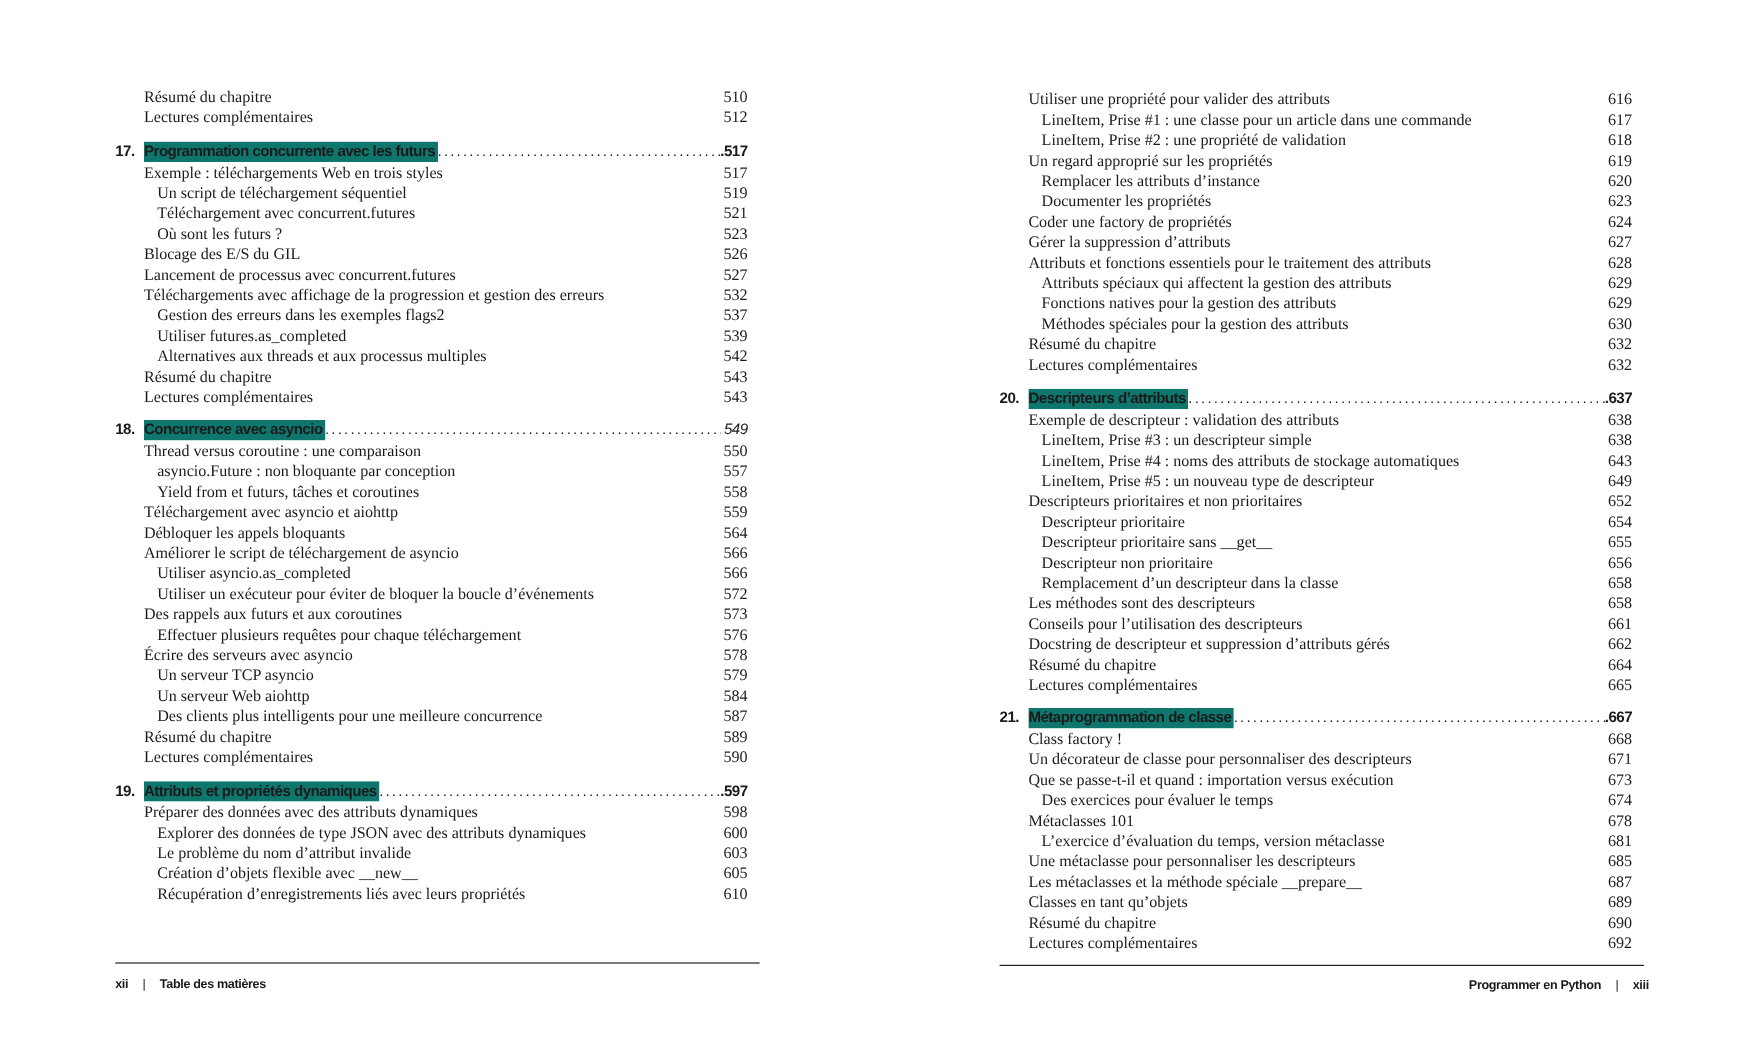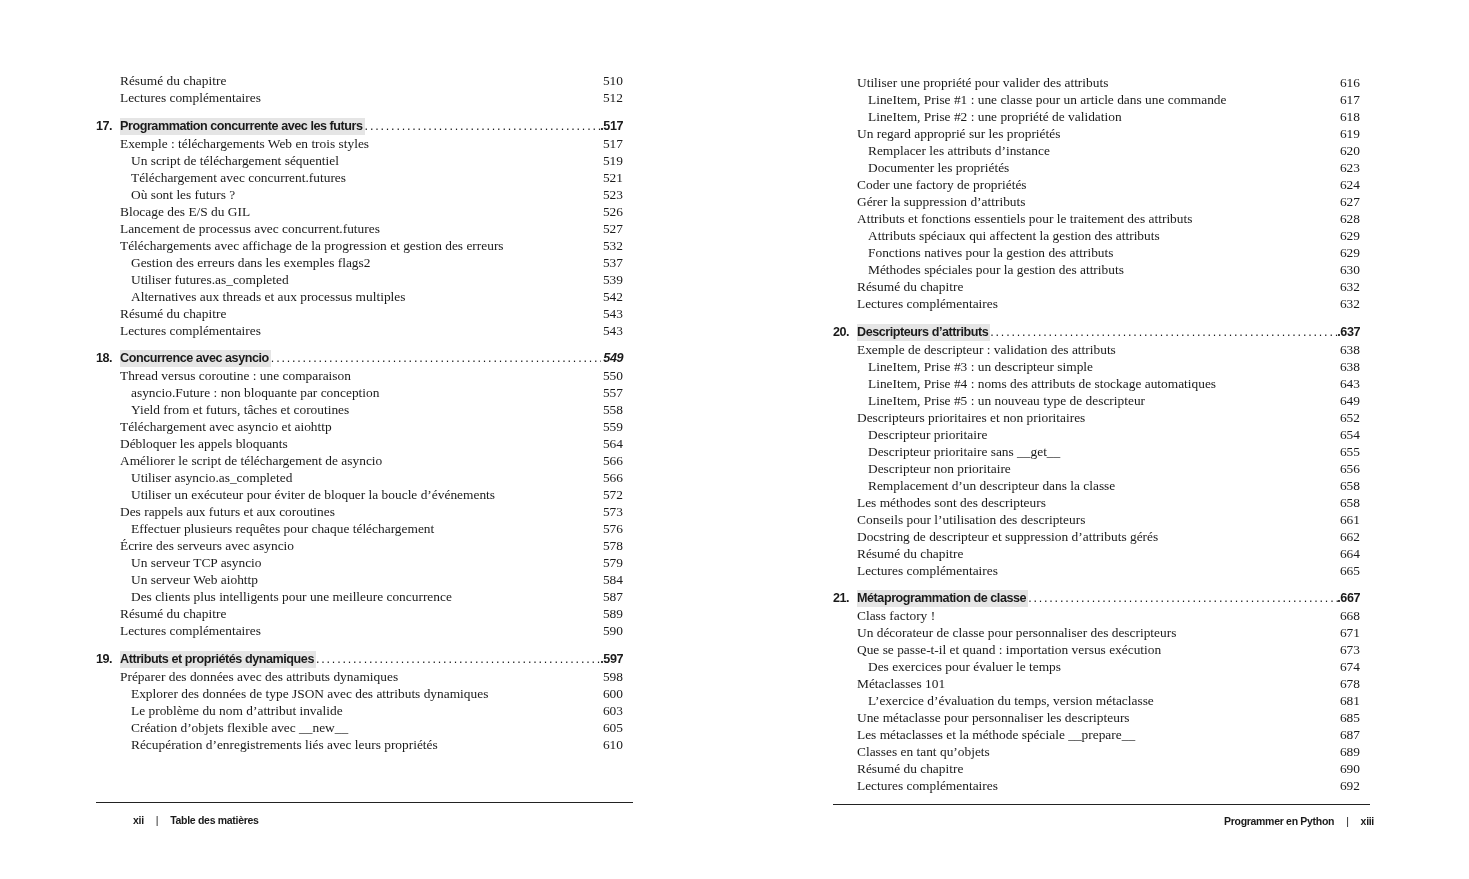--- a/index.html
+++ b/index.html
@@ -11,28 +11,28 @@
     .page.left .toc { top: 72px; }
     .page.right .toc { top: 74px; }
     .row { position: relative; height: 17px; line-height: 17px; font-family: "Liberation Serif", serif; font-size: 13.4px; white-space: nowrap; }
     .row .t { position: absolute; }
     .row .p { position: absolute; right: 10px; }
     .row.l1 .t { left: 24px; }
     .row.l2 .t { left: 35px; }
     .row.ch { margin-top: 11.5px; font-family: "Liberation Sans", sans-serif; font-weight: bold; font-size: 12.6px; letter-spacing: -0.45px; display: flex; }
     .row.ch .num { position: absolute; left: 0; }
     .row.ch .ct { position: absolute; left: 24px; right: 32px; overflow: hidden; display: flex; }
-    .row.ch .ct .label { flex: none; background: #e5e5e5; padding-right: 2px; }
+    .row.ch .ct .label { flex: none; background: #0f766e; padding-right: 2px; }
     .row.ch .ct .dots { flex: 1; overflow: hidden; font-weight: normal; letter-spacing: 1.8px; }
     .row.ch .cp { position: absolute; right: 10px; }
     .it { }
     .rule { position: absolute; height: 1px; background: #222; }
     .page.left .rule { top: 802px; left: 0; width: 537px; }
     .page.right .rule { top: 804px; left: 0; width: 537px; }
-    .footer { position: absolute; font-family: "Liberation Sans", sans-serif; font-weight: bold; font-size: 10.5px; letter-spacing: -0.3px; white-space: nowrap; margin-left: 37px; }
+    .footer { position: absolute; font-family: "Liberation Sans", sans-serif; font-weight: bold; font-size: 10.5px; letter-spacing: -0.3px; white-space: nowrap; }
     .page.left .footer { top: 814px; left: 0; }
     .page.right .footer { top: 815px; right: -4px; }
     .footer .sep { display: inline-block; margin: 0 12px; font-weight: normal; }
   </style>
 </head>
 <body>
 
 <div class="page left">
   <div class="toc">
       <div class="row l1">
@@ -98,21 +98,21 @@
       <div class="row l1">
         <span class="t">Lectures complémentaires</span>
         <span class="p">543</span>
       </div>
       <div class="row ch">
         <span class="num">18.</span>
         <span class="ct">
           <span class="label"><span>Concurrence avec </span><span>asyncio</span></span>
           <span class="dots">........................................................................................................................................................................................................</span>
         </span>
-        <span class="cp" style="font-style: italic; font-weight: bold;">549</span>
+        <span class="cp" style="font-style: italic; font-weight: normal;">549</span>
       </div>
       <div class="row l1">
         <span class="t"><span class="it">Thread versus</span><span> coroutine : une comparaison</span></span>
         <span class="p">550</span>
       </div>
       <div class="row l2">
         <span class="t">asyncio.Future : non bloquante par conception</span>
         <span class="p">557</span>
       </div>
       <div class="row l2">

